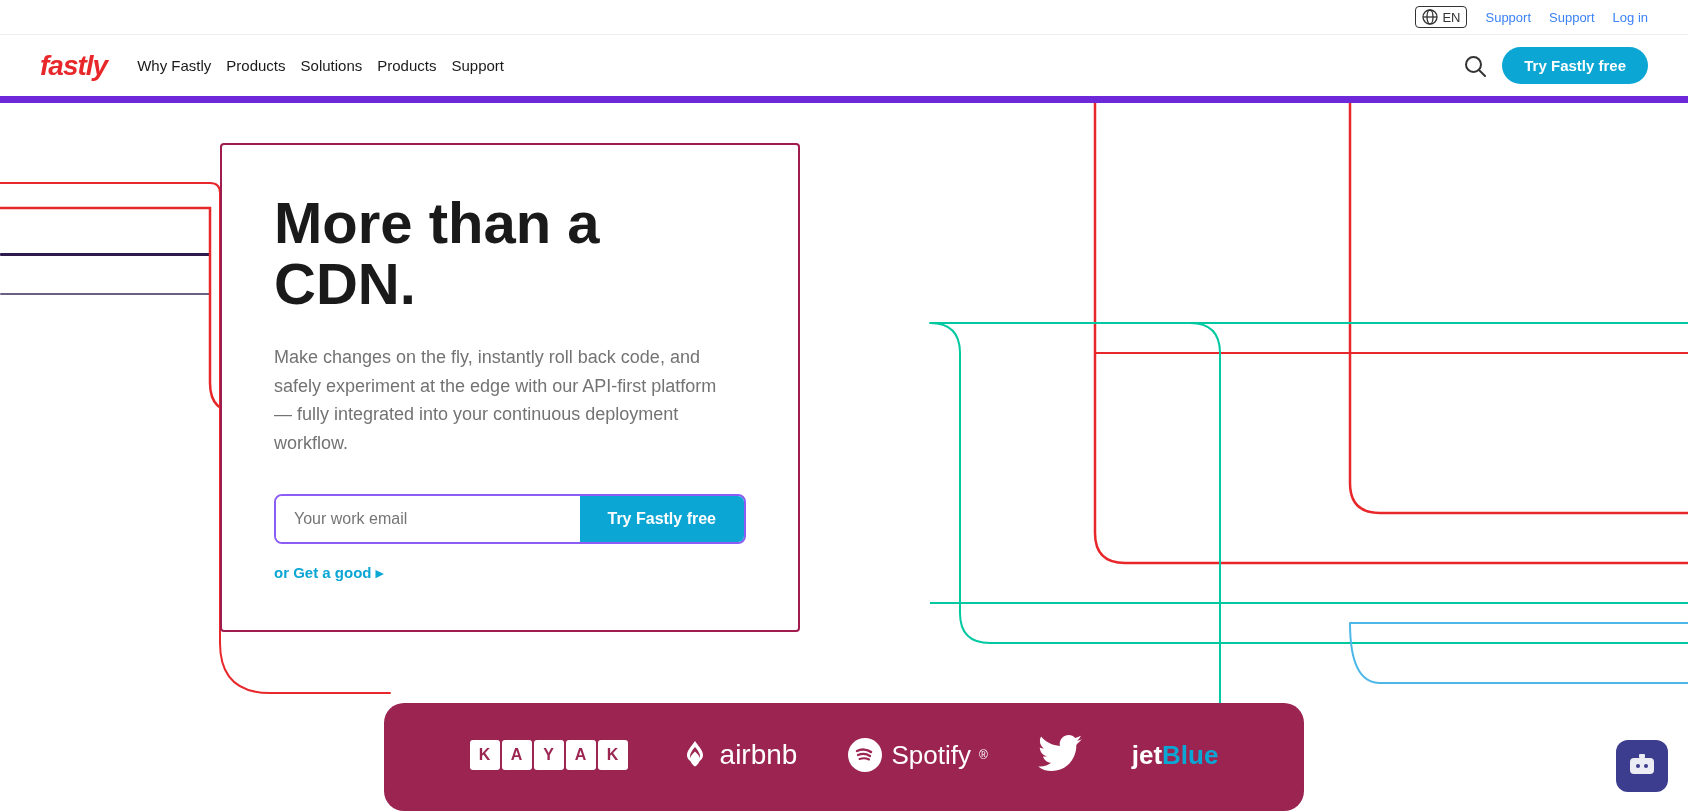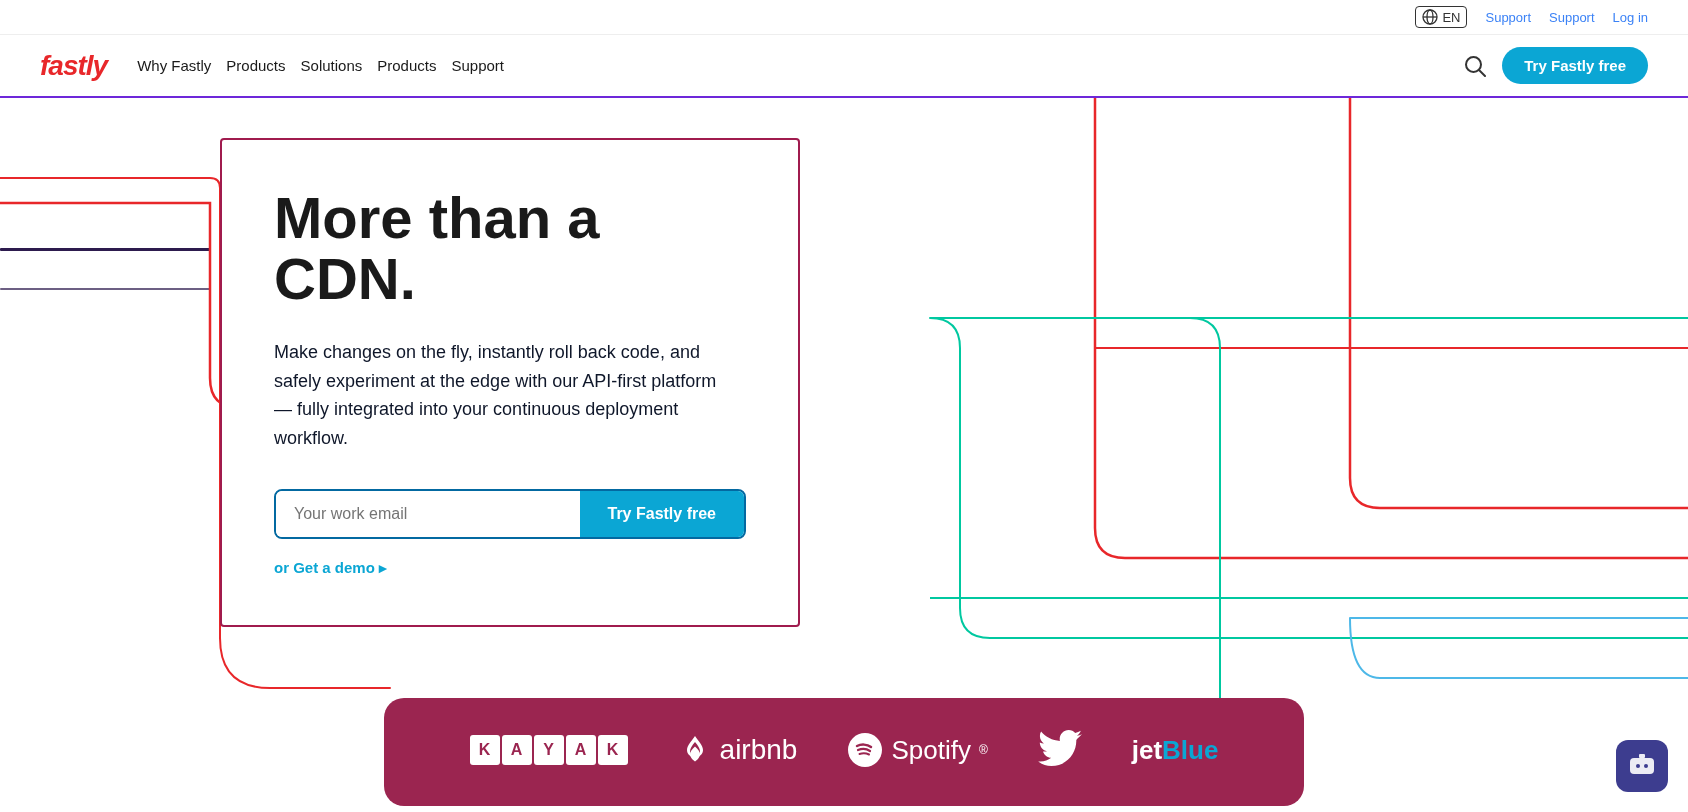--- a/index.html
+++ b/index.html
@@ -33,21 +33,21 @@
       cursor: pointer;
       font-size: 13px;
     }
 
     
     .navbar {
       display: flex;
       align-items: center;
       padding: 12px 40px;
       background: #fff;
-      border-bottom: 2px solid #6d28d9;
+      border-bottom: 7px solid #6d28d9;
       gap: 0;
     }
     .navbar-logo {
       font-size: 28px;
       font-weight: 900;
       color: #e8272a;
       font-style: italic;
       margin-right: 30px;
       letter-spacing: -1px;
     }
@@ -113,28 +113,28 @@
     }
     .hero-title {
       font-size: 58px;
       font-weight: 900;
       color: #1a1a1a;
       line-height: 1.05;
       margin-bottom: 28px;
     }
     .hero-desc {
       font-size: 18px;
-      color: #0f172a;
+      color: #737373;
       line-height: 1.6;
       margin-bottom: 36px;
       max-width: 460px;
     }
     .email-form {
       display: flex;
-      border: 2px solid #0369a1;
+      border: 2px solid #8b5cf6;
       border-radius: 8px;
       overflow: hidden;
       margin-bottom: 20px;
       max-width: 480px;
     }
     .email-input {
       flex: 1;
       padding: 14px 18px;
       font-size: 16px;
       border: none;
@@ -301,21 +301,21 @@
     <line x1="1350" y1="520" x2="1688" y2="520" stroke="#4db8e8" stroke-width="2"></line>
   </svg>
 
   <div class="hero-content">
     <h1 class="hero-title">More than a CDN.</h1>
     <p class="hero-desc">Make changes on the fly, instantly roll back code, and safely experiment at the edge with our API-first platform — fully integrated into your continuous deployment workflow.</p>
     <div class="email-form">
       <input class="email-input" type="email" placeholder="Your work email" style="">
       <button class="email-submit-btn">Try Fastly free</button>
     </div>
-    <a class="demo-link">or Get a demo ▸</a>
+    <a class="demo-link">or Get a good ▸</a>
   </div>
 </section>
 
 <div style="background:#fff; padding-bottom: 0;">
   <div class="bottom-banner">
     <div class="logos-row">
 
       <div class="logo-kayak">
         <div class="kayak-letter">K</div>
         <div class="kayak-letter">A</div>

